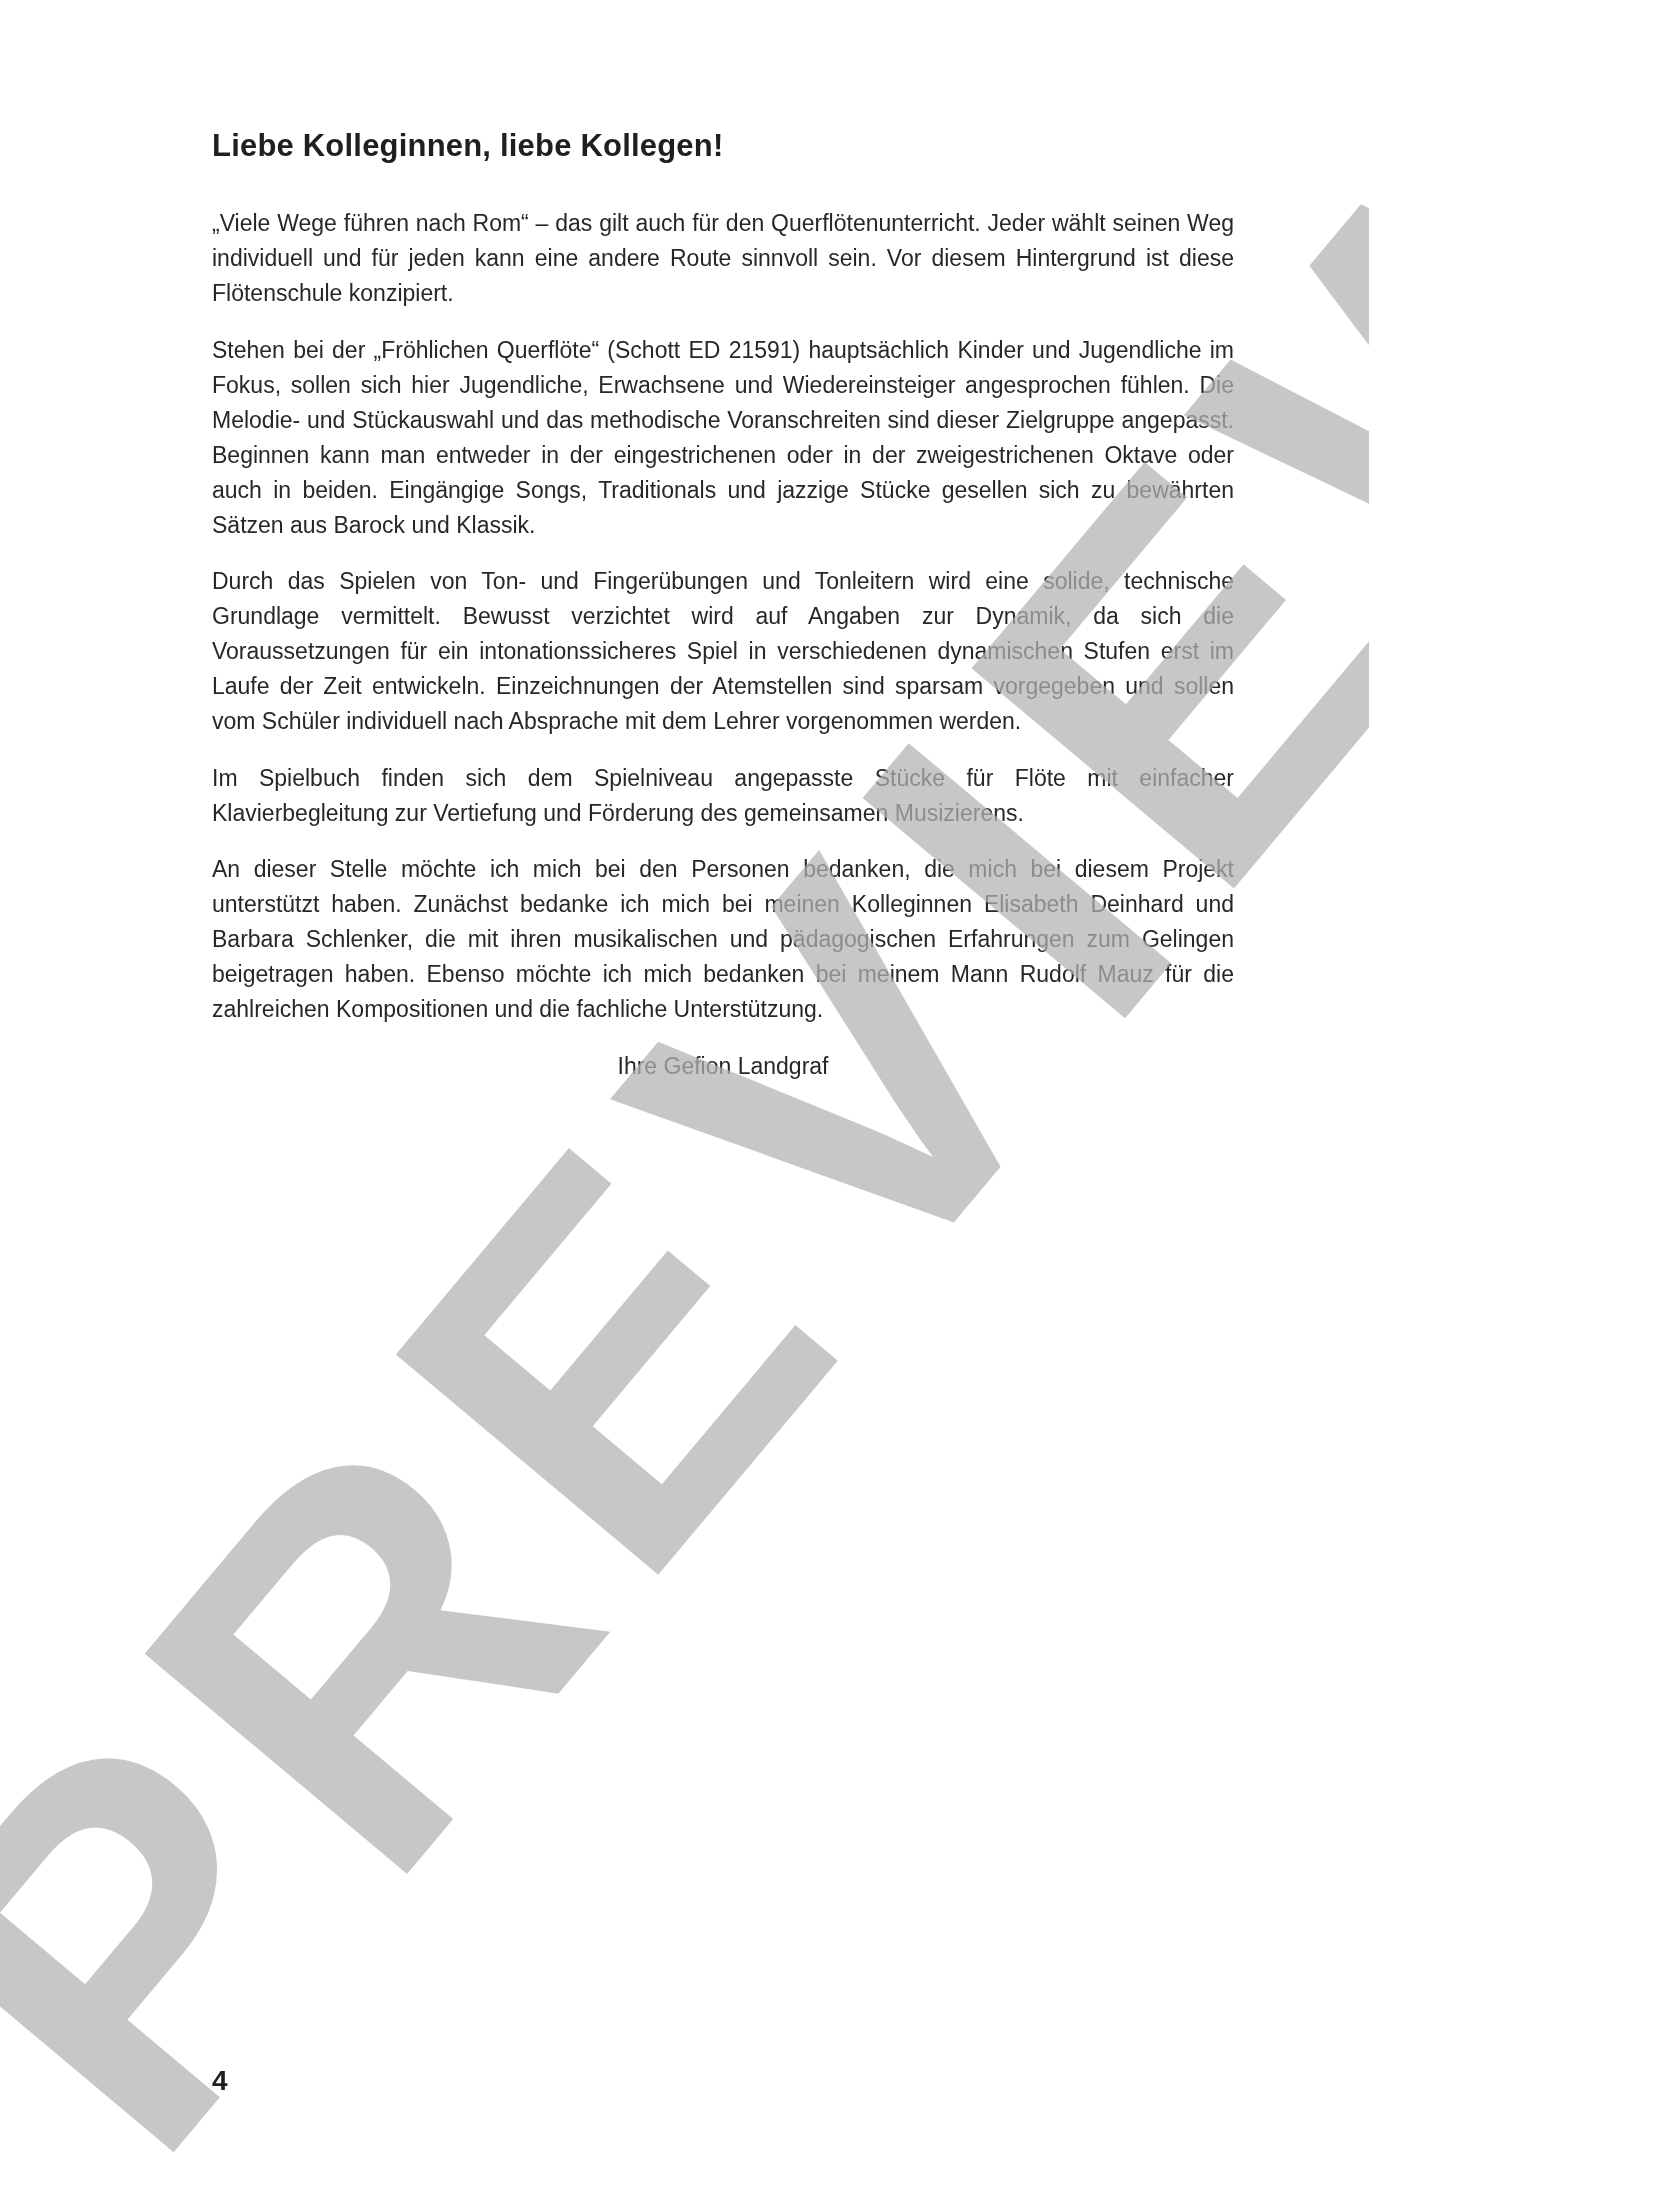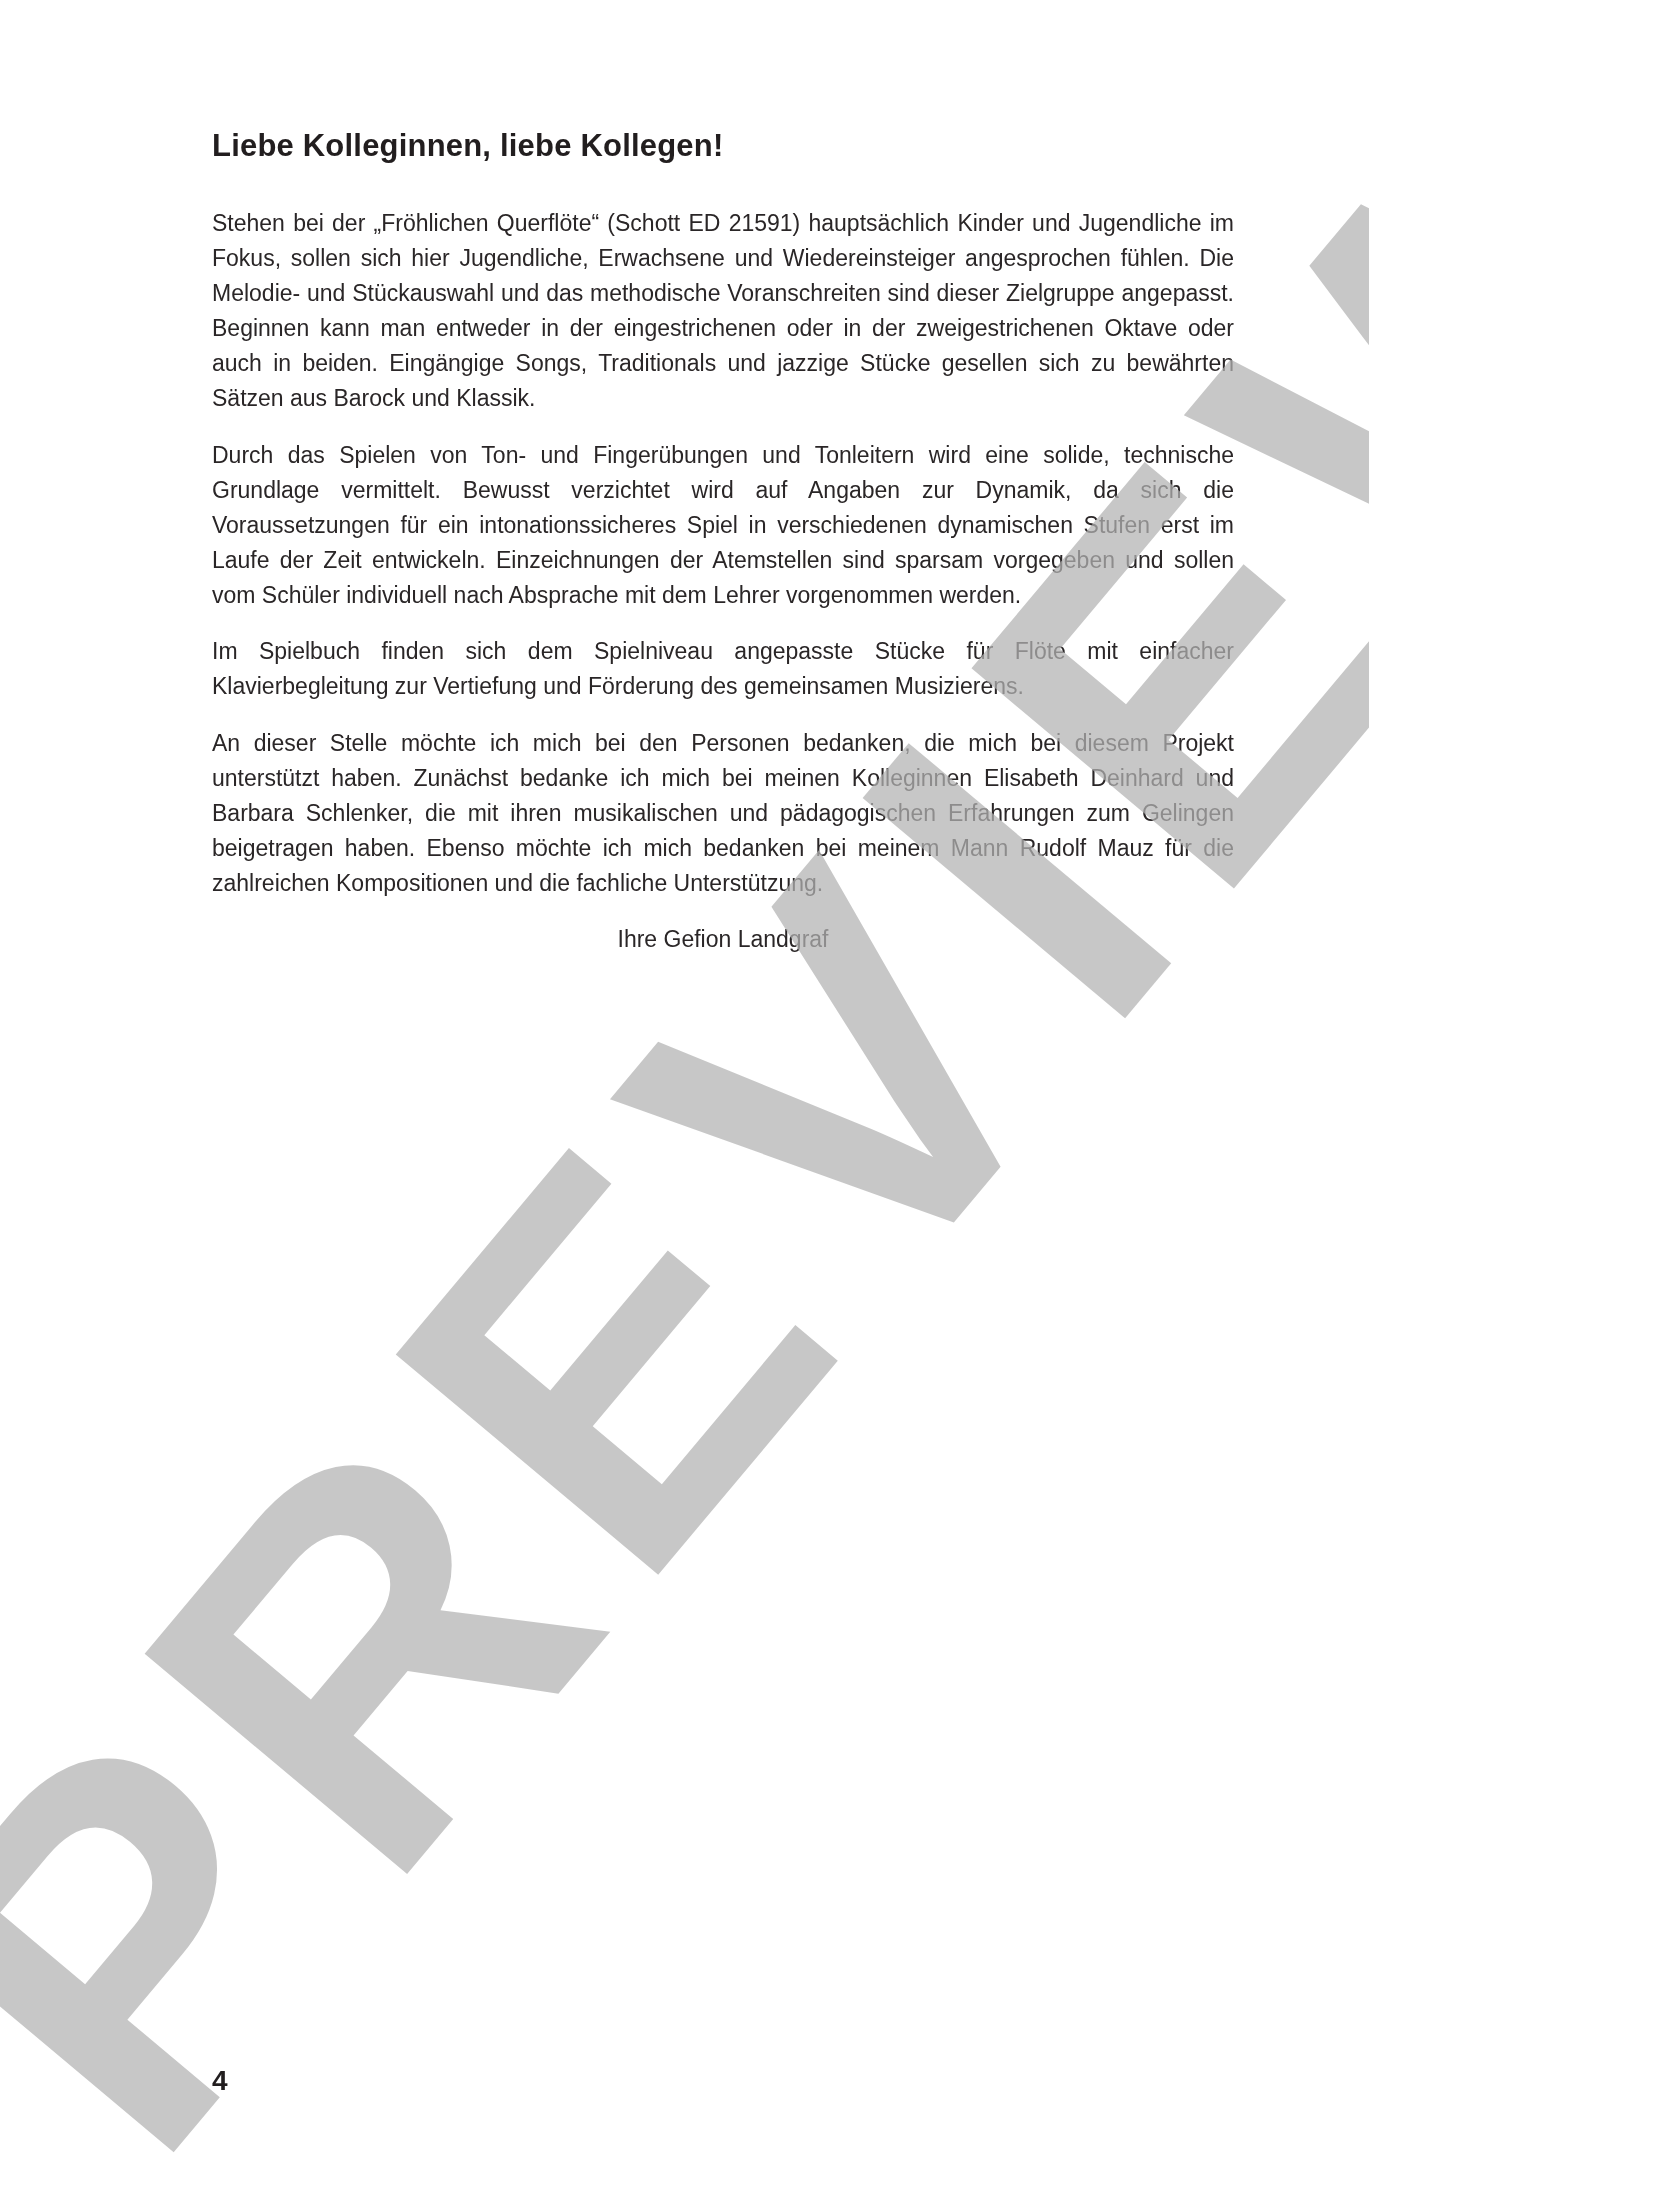--- a/index.html
+++ b/index.html
@@ -74,20 +74,21 @@
   }
 </style>
 </head>
 <body>
 
 <div class="page">
 
   <div class="content">
     <h1 class="heading">Liebe Kolleginnen, liebe Kollegen!</h1>
 
+    <p class="para">„Viele Wege führen nach Rom“ – das gilt auch für den Querflötenunterricht. Jeder wählt seinen Weg individuell und für jeden kann eine andere Route sinnvoll sein. Vor diesem Hintergrund ist diese Flötenschule konzipiert.</p>
 
     <p class="para">Stehen bei der „Fröhlichen Querflöte“ (Schott ED 21591) hauptsächlich Kinder und Jugendliche im Fokus, sollen sich hier Jugendliche, Erwachsene und Wiedereinsteiger angesprochen fühlen. Die Melodie- und Stückauswahl und das methodische Voranschreiten sind dieser Zielgruppe angepasst. Beginnen kann man entweder in der eingestrichenen oder in der zweigestrichenen Oktave oder auch in beiden. Eingängige Songs, Traditionals und jazzige Stücke gesellen sich zu bewährten Sätzen aus Barock und Klassik.</p>
 
     <p class="para">Durch das Spielen von Ton- und Fingerübungen und Tonleitern wird eine solide, technische Grundlage vermittelt. Bewusst verzichtet wird auf Angaben zur Dynamik, da sich die Voraussetzungen für ein intonationssicheres Spiel in verschiedenen dynamischen Stufen erst im Laufe der Zeit entwickeln. Einzeichnungen der Atemstellen sind sparsam vorgegeben und sollen vom Schüler individuell nach Absprache mit dem Lehrer vorgenommen werden.</p>
 
     <p class="para">Im Spielbuch finden sich dem Spielniveau angepasste Stücke für Flöte mit einfacher Klavierbegleitung zur Vertiefung und Förderung des gemeinsamen Musizierens.</p>
 
     <p class="para">An dieser Stelle möchte ich mich bei den Personen bedanken, die mich bei diesem Projekt unterstützt haben. Zunächst bedanke ich mich bei meinen Kolleginnen Elisabeth Deinhard und Barbara Schlenker, die mit ihren musikalischen und pädagogischen Erfahrungen zum Gelingen beigetragen haben. Ebenso möchte ich mich bedanken bei meinem Mann Rudolf Mauz für die zahlreichen Kompositionen und die fachliche Unterstützung.</p>
 
     <p class="signature">Ihre Gefion Landgraf</p>

